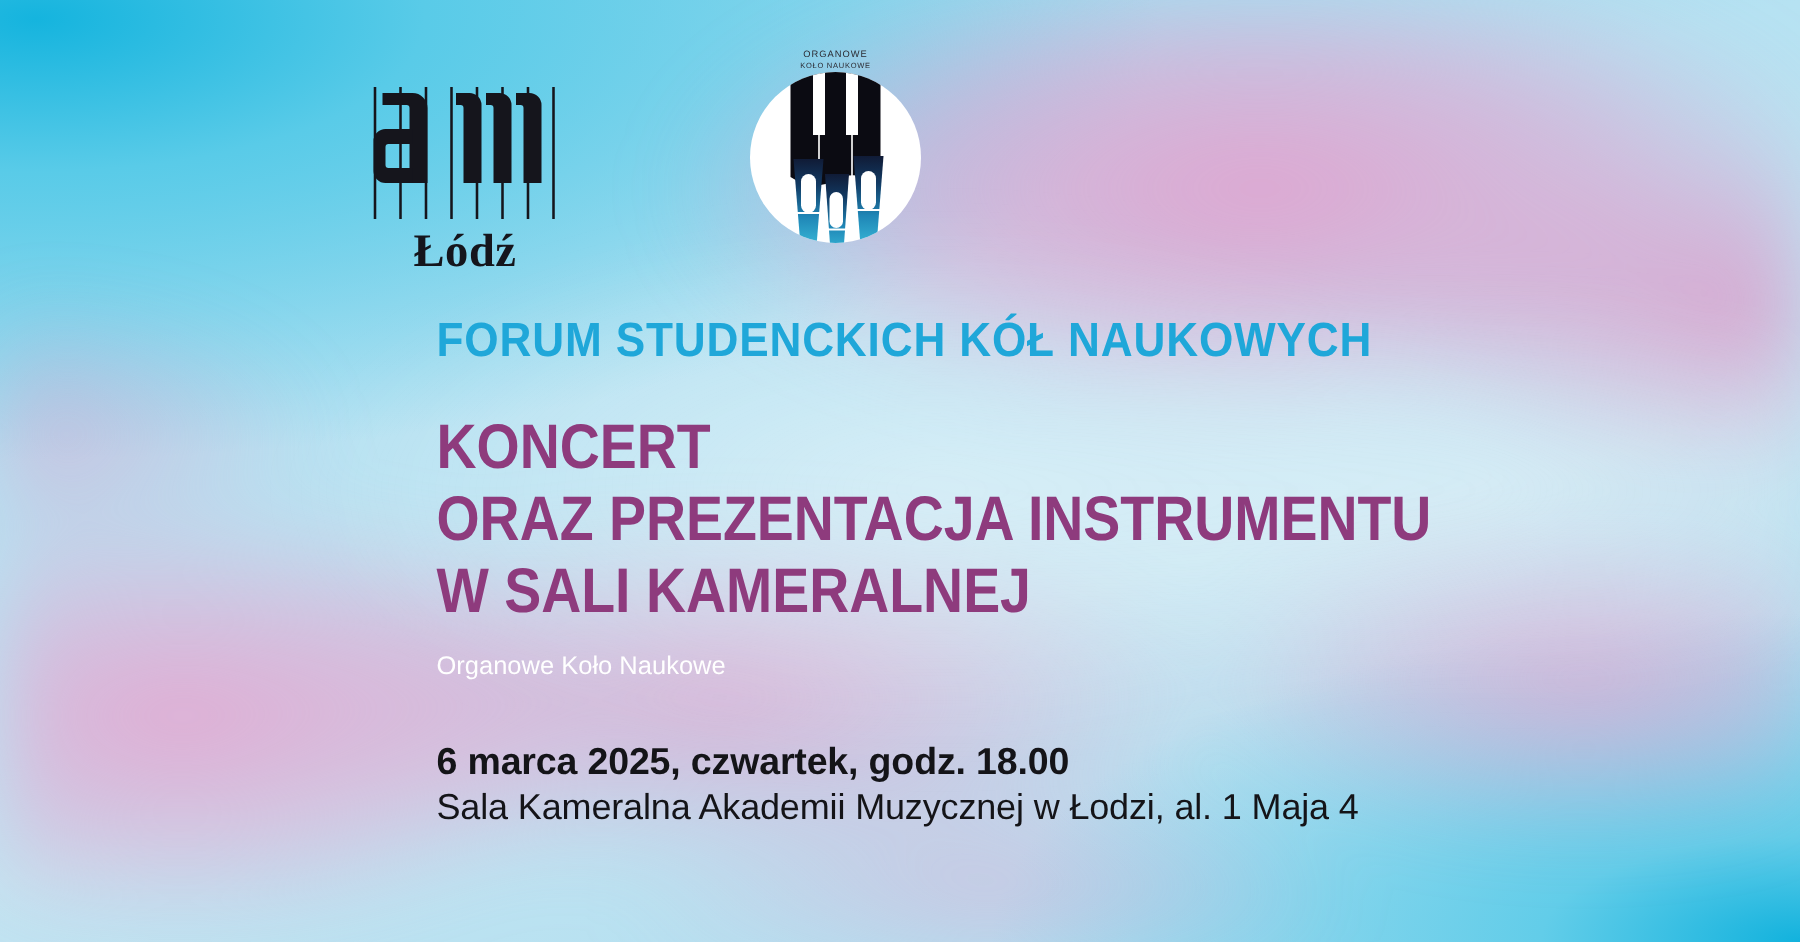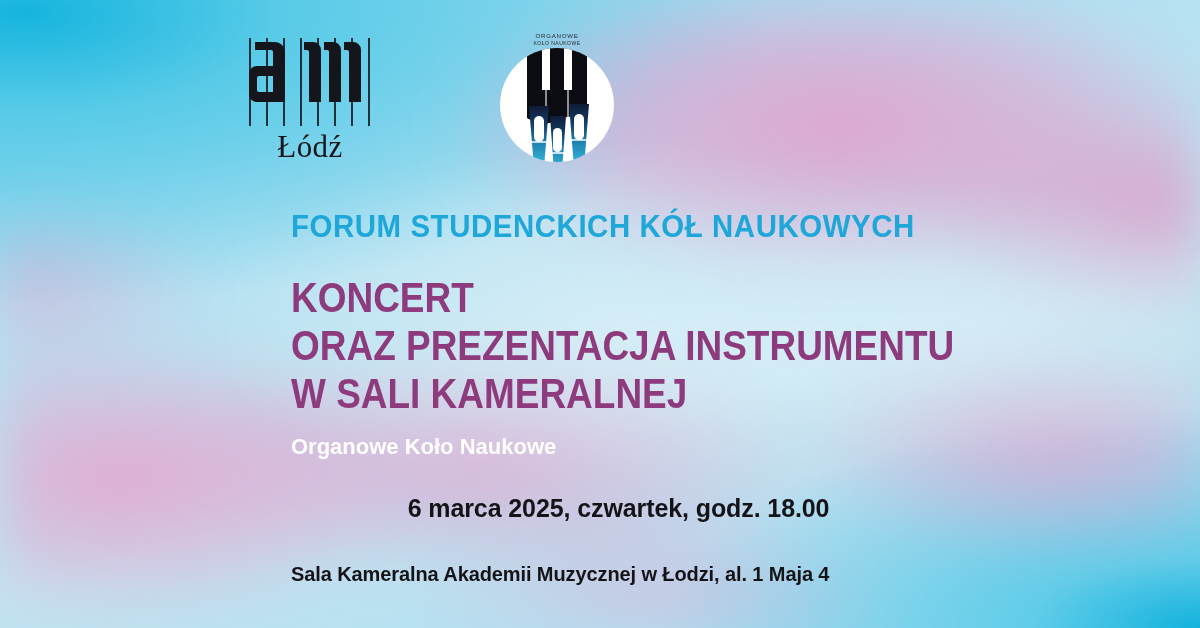--- a/index.html
+++ b/index.html
@@ -44,23 +44,24 @@
     background:
       radial-gradient(50% 40% at 52% 52%, rgba(255,255,255,0.38) 0%, rgba(255,255,255,0) 72%),
       radial-gradient(40% 30% at 84% 52%, rgba(255,255,255,0.28) 0%, rgba(255,255,255,0) 74%);
     filter: blur(18px);
   }
 
   
   .logo-am {
     position: absolute;
     left: 245px;
-    top: 36px;
+    top: 56px;
     width: 130px;
     height: 132px;
+    font-weight: bold;
   }
   .logo-am svg { display: block; }
   .logo-am-word {
     position: absolute;
     left: 0;
     top: 93px;
     width: 130px;
     text-align: center;
     font-family: "Liberation Serif", serif;
     font-size: 31px;
@@ -98,39 +99,38 @@
     line-height: 48px;
     color: #8e3b7d;
     transform: scaleX(0.88);
     transform-origin: left top;
     white-space: nowrap;
   }
   .main-title span { display: block; }
 
   .subtitle {
     top: 434px;
-    font-size: 22px;
-    font-weight: 700;
+    font-size: 17px;
+    font-weight: 400;
     color: #ffffff;
     white-space: nowrap;
   }
 
-  .details { top: 492px; color: #141418; white-space: nowrap; text-align: right; }
+  .details { top: 492px; color: #141418; white-space: nowrap; }
   .details .d-date {
     font-size: 25px;
     font-weight: 700;
     line-height: 32px;
     letter-spacing: -0.1px;
   }
   .details .d-line {
-    font-size: 20px;
-    font-weight: 700;
+    font-size: 24px;
+    font-weight: 400;
     line-height: 29px;
     letter-spacing: -0.1px;
-    margin-top: 36px;
   }
 </style>
 </head>
 <body>
 
 <div id="poster">
 
   <div class="bg-layer bg-base"></div>
   <div class="bg-layer bg-pink"></div>
   <div class="bg-layer bg-haze"></div>

